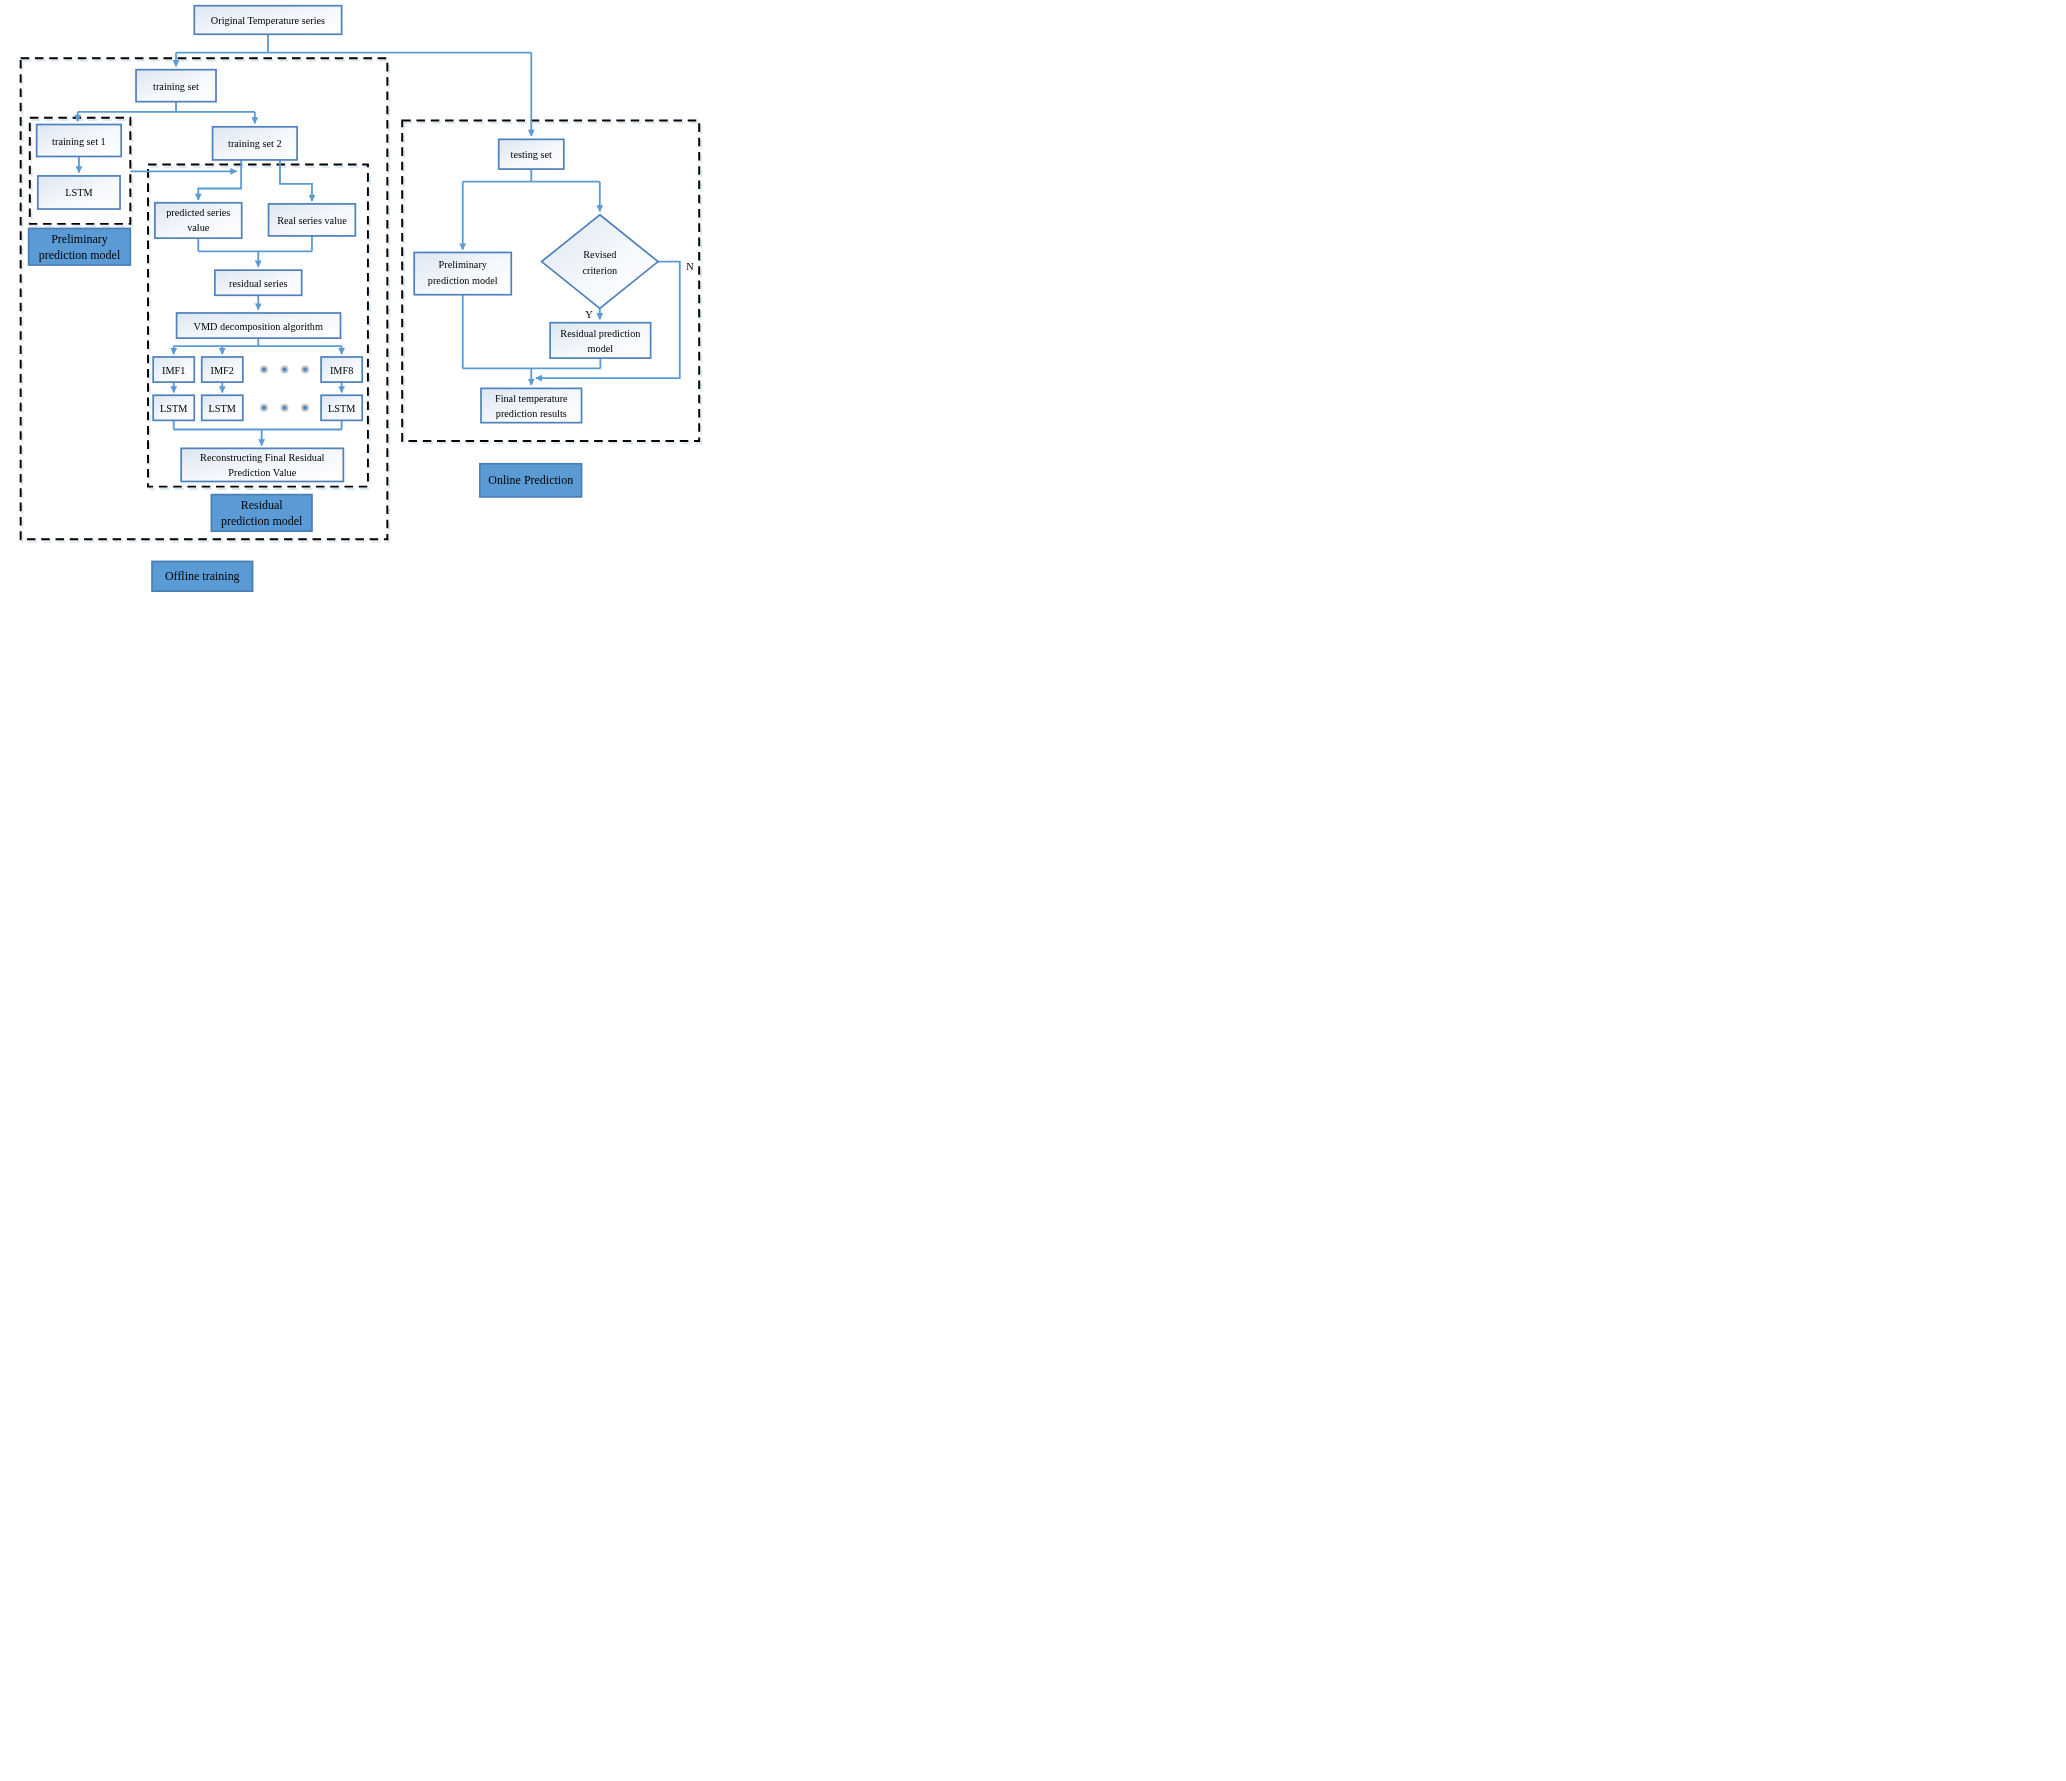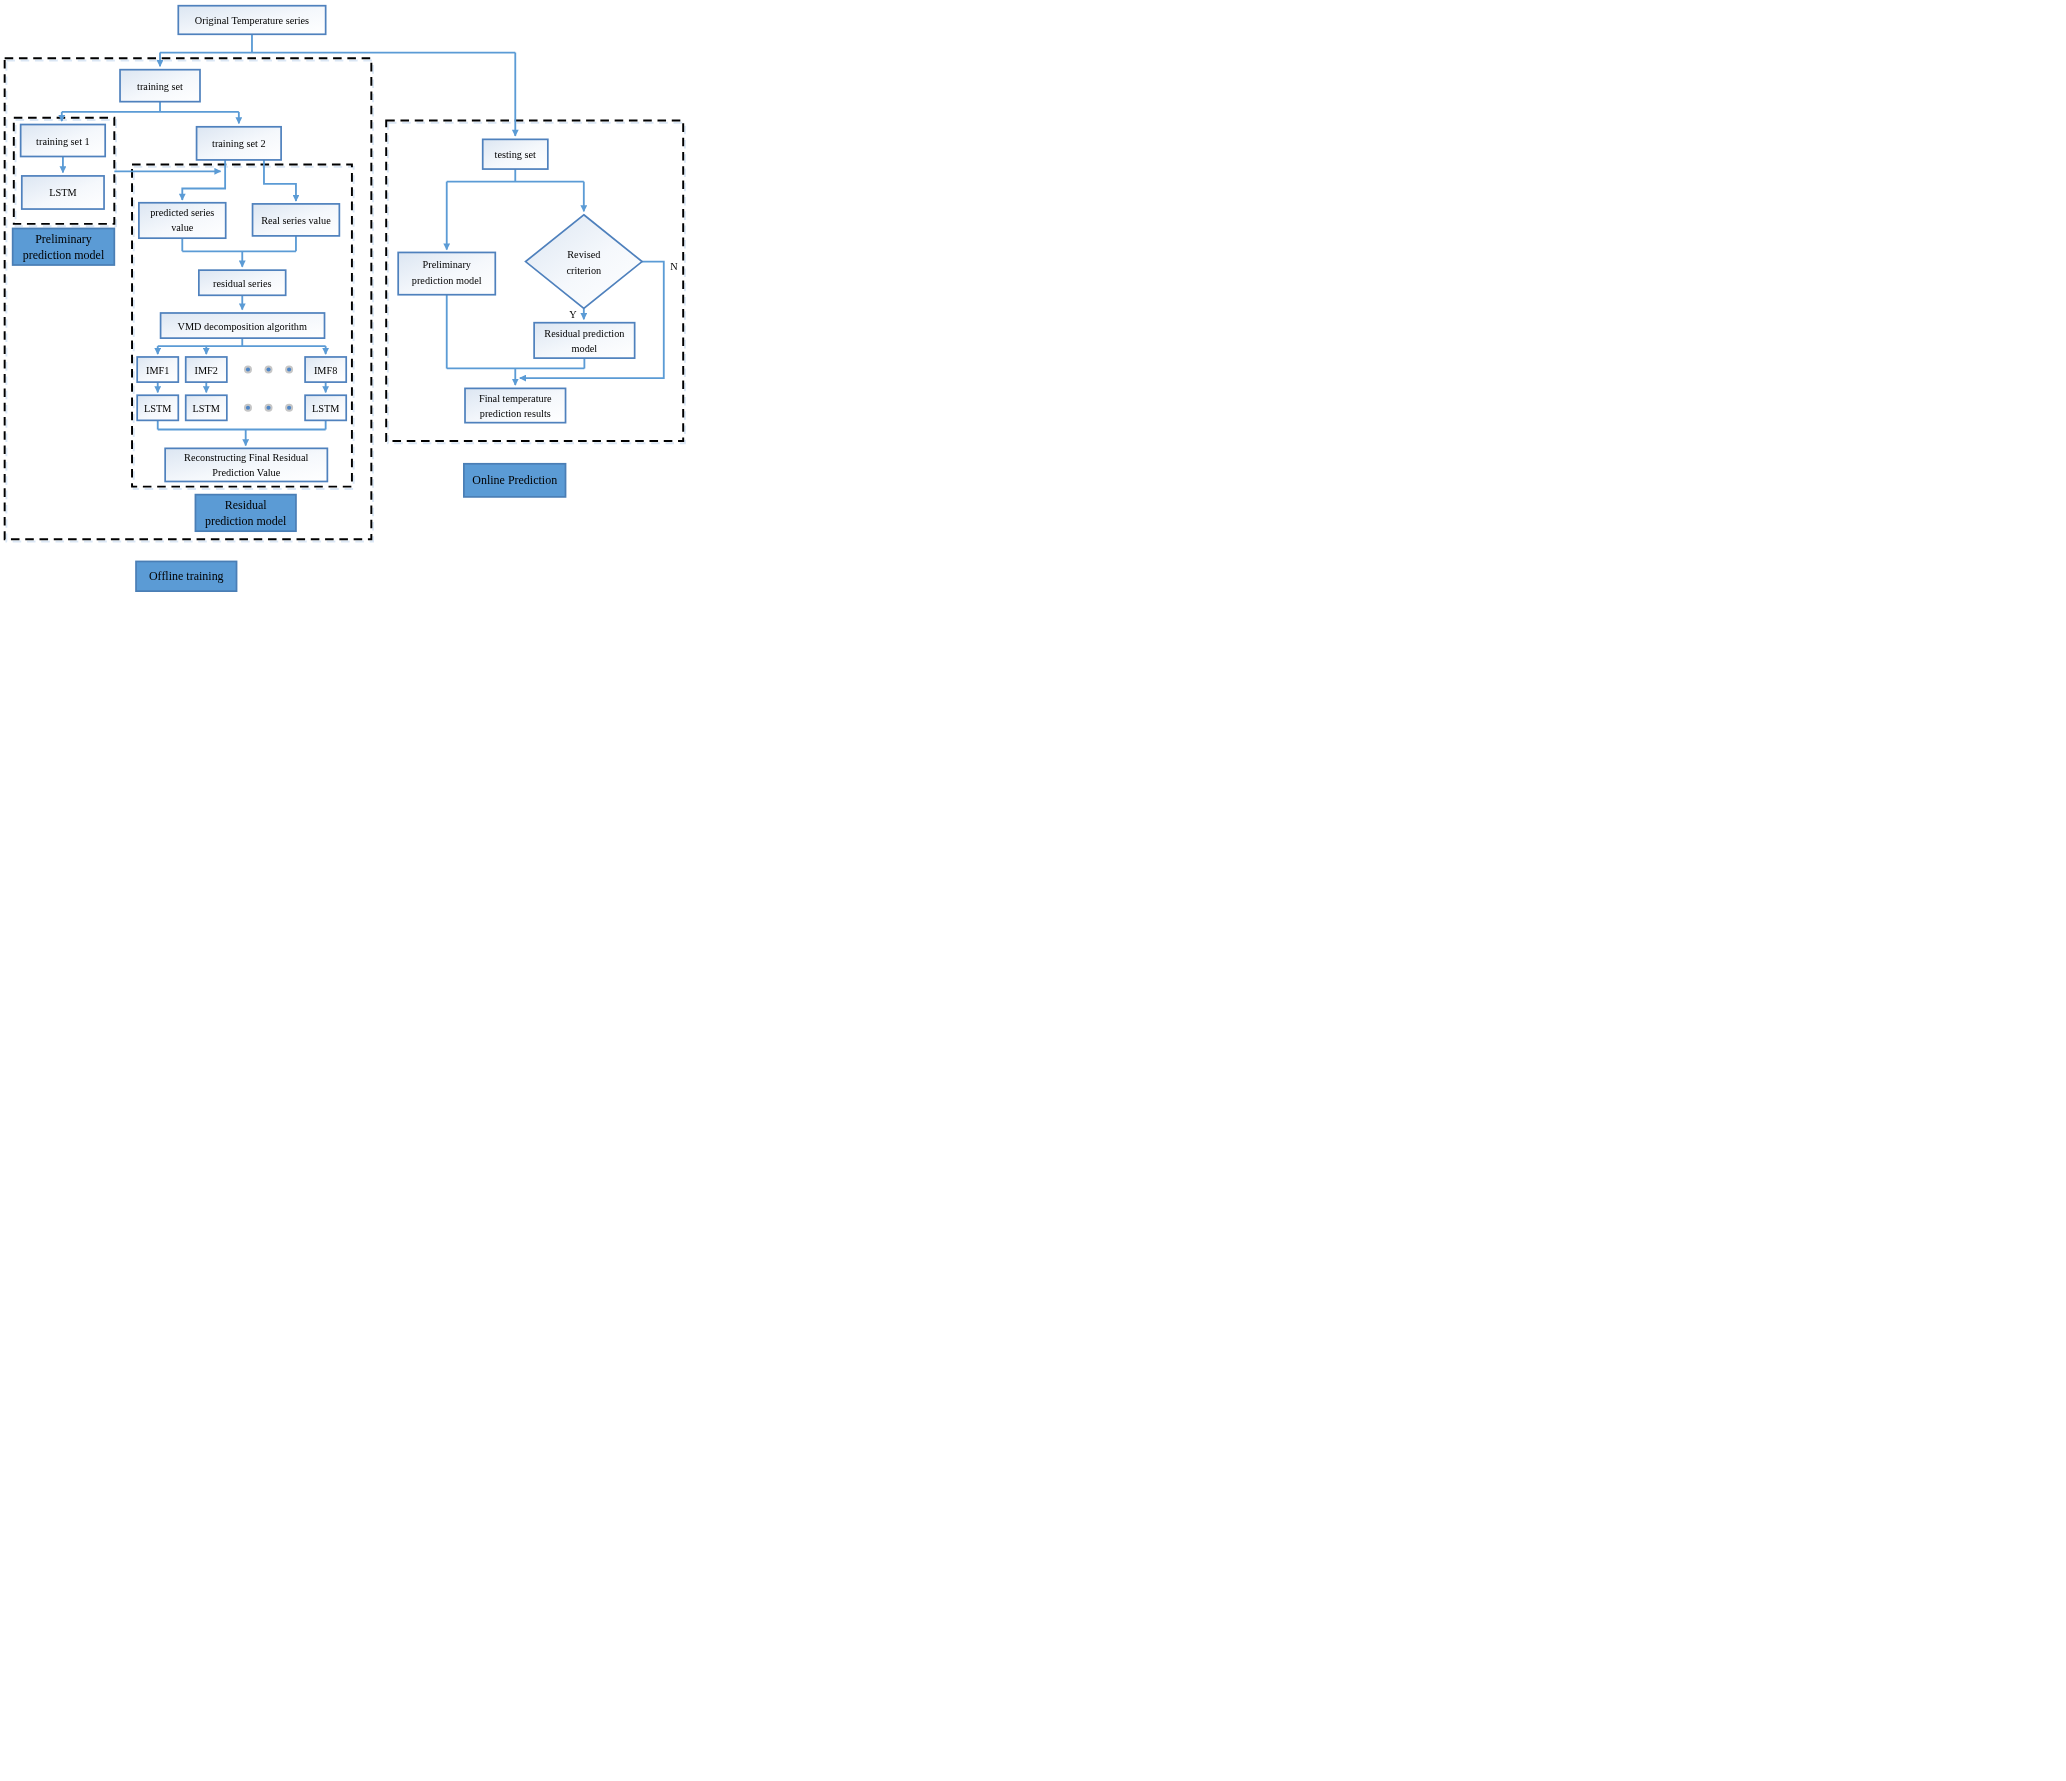--- a/index.html
+++ b/index.html
@@ -1,16 +1,16 @@
 <!DOCTYPE html>
 <html style="font-size:9.1px"><head>
 <meta charset="utf-8">
 <style>
   html,body{margin:0;padding:0;background:#ffffff;}
-  .stage{width:689px;height:594px;position:relative;background:#ffffff;}
+  .stage{width:689px;height:594px;position:relative;background:#ffffff;margin-left:16px;}
   svg{display:block;}
   text{
     font-family:"Liberation Serif","DejaVu Serif",serif;
     font-size:18px; fill:#000000; text-anchor:middle;
   }
   .big{font-size:21px;}
   .box{fill:url(#boxgrad);stroke:#4f81bd;stroke-width:3;}
   .lblbox{stroke:#4a7eb5;stroke-width:3;}
   .flow{fill:none;stroke:#5b9bd5;stroke-width:3.2;}
   .dash{fill:none;stroke:#000000;stroke-width:3.4;stroke-dasharray:15 10;}

